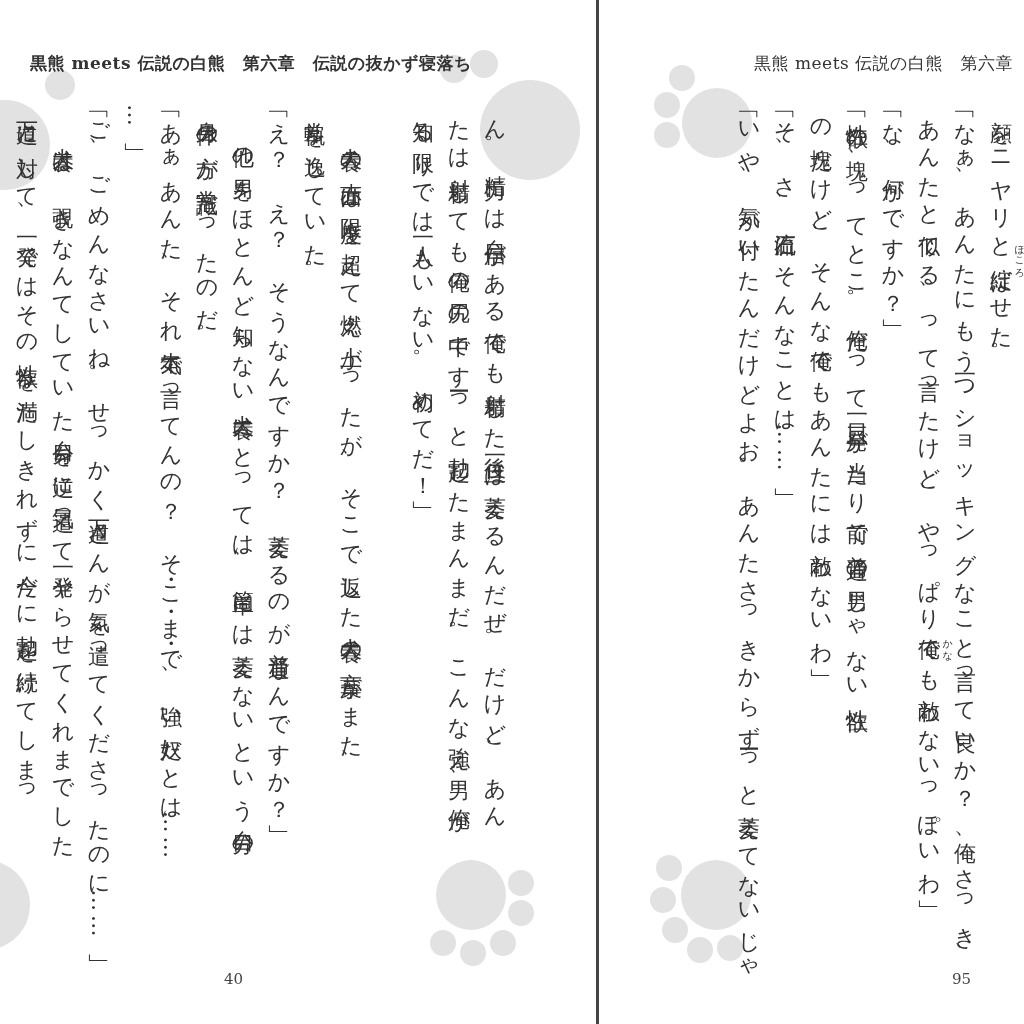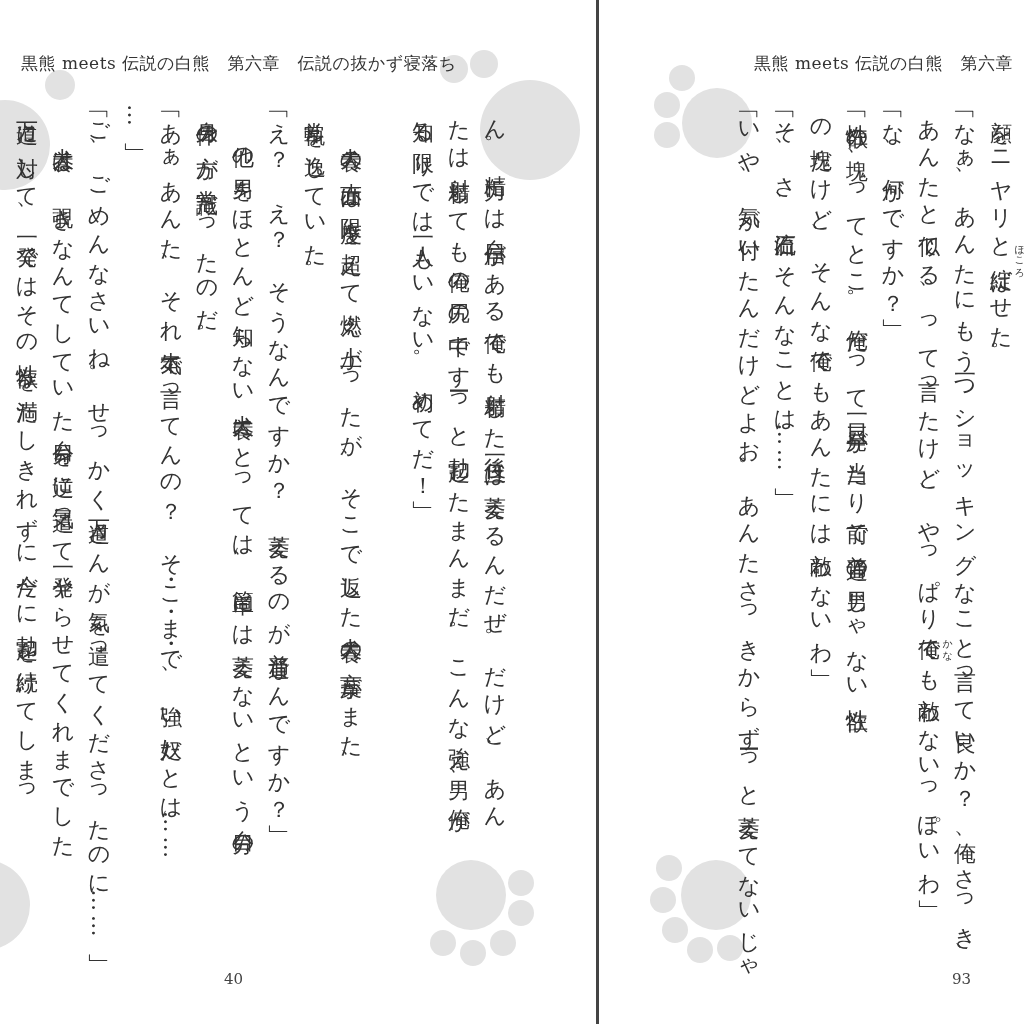--- a/index.html
+++ b/index.html
@@ -36,21 +36,21 @@
     <span style="left:72px;top:10px;width:26px;height:26px;"></span>
     <span style="left:72px;top:40px;width:26px;height:26px;"></span>
     <span style="left:-6px;top:70px;width:26px;height:26px;"></span>
     <span style="left:24px;top:80px;width:26px;height:26px;"></span>
     <span style="left:54px;top:70px;width:26px;height:26px;"></span>
   </div>
   <div class="paw" style="left:-60px;top:860px;">
     <span style="left:0;top:0;width:90px;height:90px;"></span>
   </div>
 
-  <div class="header" style="left:21px;">黒熊 meets 伝説の白熊　第六章　伝説の抜かず寝落ち</div>
+  <div class="header" style="left:30px;font-weight:bold;">黒熊 meets 伝説の白熊　第六章　伝説の抜かず寝落ち</div>
 
   <div class="col" style="left:483px;">ん。精力には自信がある俺でも射精した後一旦は萎えるんだぜ。だけど、あん</div>
   <div class="col" style="left:447px;">たは射精しても俺の尻の中ですーっと勃起したまんまだ。こんな強え男、俺が</div>
   <div class="col" style="left:411px;">知る限りでは一人もいない。初めてだ！」</div>
   <div class="col" style="left:339px;">　犬養の赤面は限度を超えて燃え上がったが、そこで返した犬養の言葉がまた、</div>
   <div class="col" style="left:303px;">常軌を逸していた。</div>
   <div class="col" style="left:267px;">「え？　え？　そうなんですか？　萎えるのが普通なんですか？」</div>
   <div class="col" style="left:231px;">　他の男をほとんど知らない犬養にとっては、簡単には萎えないという自分の</div>
   <div class="col" style="left:195px;">身体の方が常識だったのだ。</div>
   <div class="col" style="left:159px;">「あぁあんた、それ本気で言ってんの？　そ・こ・ま・で、強い奴だとは……</div>
@@ -86,14 +86,14 @@
   <div class="ruby-note" style="left:413px;top:238px;">ほころ</div>
   <div class="col" style="left:354px;">「なぁ、あんたにもう一つショッキングなこと言って良いか？　俺、さっき、</div>
   <div class="col" style="left:318px;">あんたと似てる、って言ったけど、やっぱり俺でも敵わないっぽいわ」</div>
   <div class="ruby-note" style="left:341px;top:632px;">かな</div>
   <div class="col" style="left:282px;">「な、何がですか？」</div>
   <div class="col" style="left:246px;">「性欲の塊、ってとこ。俺だって一日三発が当たり前で普通の男じゃない性欲</div>
   <div class="col" style="left:210px;">の塊だけど、そんな俺でもあんたには敵わないわ」</div>
   <div class="col" style="left:174px;">「そ、さ、流石にそんなことは……」</div>
   <div class="col" style="left:138px;">「いや、気が付いたんだけどよお。あんたさっきからずーっと萎えてないじゃ</div>
 
-  <div class="pagenum" style="left:353px;">93</div>
+  <div class="pagenum" style="left:353px;">95</div>
 </div>
 
 </body></html>

